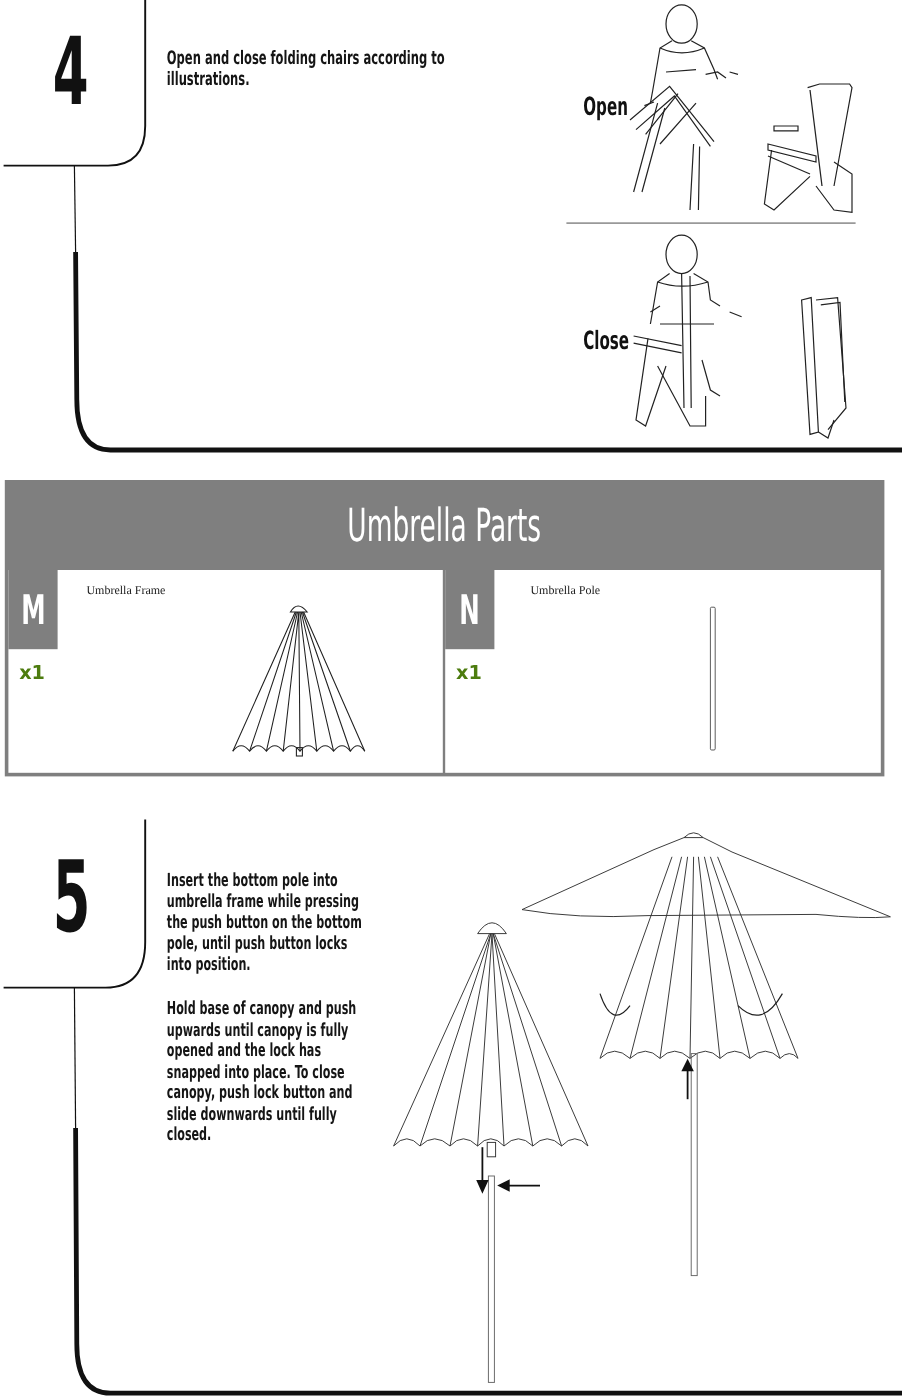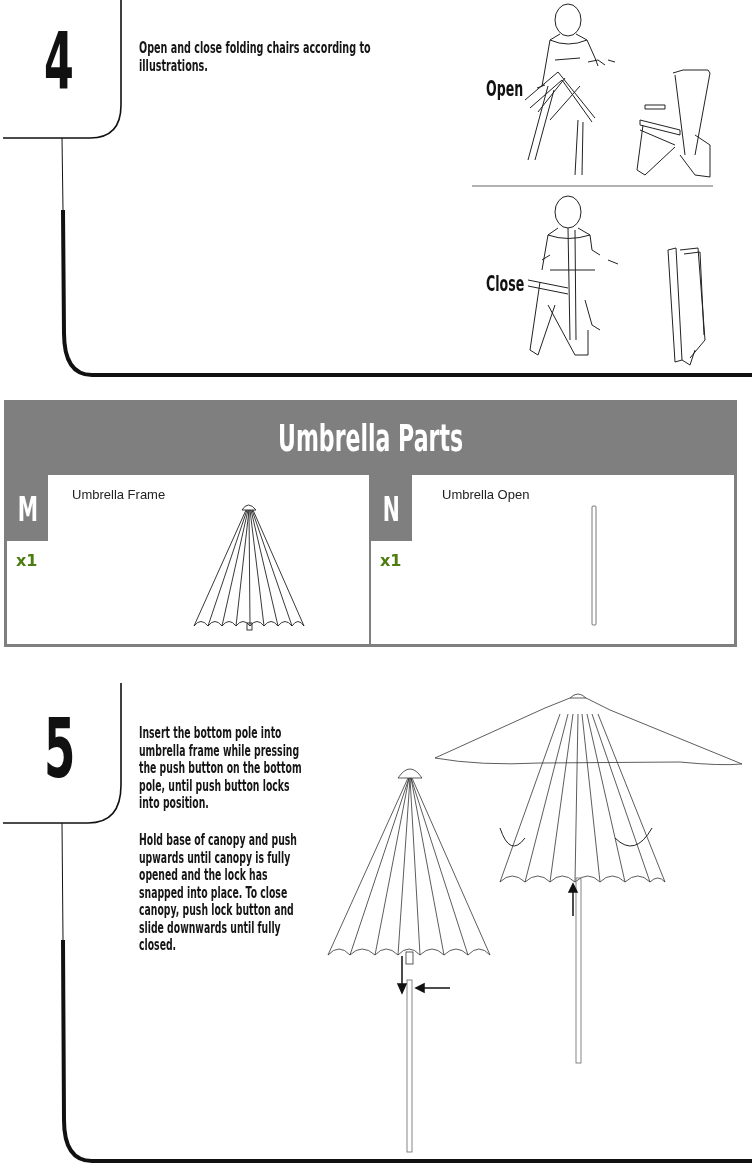--- a/index.html
+++ b/index.html
@@ -8,27 +8,27 @@
   .abs { position:absolute; }
   .step-num { font-family:"DejaVu Sans", sans-serif; font-weight:bold; color:#111;
               transform:scaleX(0.55); transform-origin:left top; line-height:1; }
   .instr { font-family:"DejaVu Sans", sans-serif; font-weight:bold; font-size:15px;
            line-height:17.5px; transform:scaleX(0.62); transform-origin:left top;
            white-space:pre-line; color:#151515; }
   .label-big { font-family:"DejaVu Sans", sans-serif; font-weight:bold; font-size:21px;
                transform:scaleX(0.6); transform-origin:left top; color:#111; }
   .parts-panel { left:4px; top:400px; width:733px; height:247px; background:#7f7f7f; }
   .parts-title { left:0; top:416px; width:741px; text-align:center; color:#fff;
-                 font-family:"DejaVu Sans", sans-serif; font-weight:bold; font-size:38px; }
+                 font-family:"DejaVu Sans", sans-serif; font-weight:normal; font-size:38px; }
   .parts-title span { display:inline-block; transform:scaleX(0.58); }
   .part-cell { background:#fff; }
   .part-letter-box { background:#7f7f7f; color:#fff; font-family:"DejaVu Sans", sans-serif;
                      font-weight:bold; font-size:34px; text-align:center; }
   .part-letter-box span { display:inline-block; transform:scaleX(0.6); margin-top:14px; }
-  .part-name { font-family:Liberation Sans, sans-serif; font-size:13px; color:#222; }
+  .part-name { font-family:Liberation Serif, serif; font-size:10px; color:#222; }
   .qty { font-family:"DejaVu Sans", sans-serif; font-weight:bold; font-size:16px; color:#4d7c0f; }
 </style>
 </head>
 <body>
 
 <svg class="abs" style="left:0;top:0" width="752" height="390">
 
   <path d="M121 0 L121 105 Q121 138 90 138 L3 138" fill="none" stroke="#111" stroke-width="1.6"></path>
 
   <path d="M62 138 L63 210" fill="none" stroke="#111" stroke-width="1"></path>
@@ -109,21 +109,21 @@
     <path d="M56 12 L4 128 M57 12 L18 128 M58 12 L32 128 M59 12 L46 128 M59 12 L60 128 M60 12 L74 128 M61 12 L88 128 M62 12 L102 128 M63 12 L114 128"></path>
     <path d="M4 128 Q11 119 18 128 Q25 119 32 128 Q39 119 46 128 Q53 119 60 128 Q67 119 74 128 Q81 119 88 128 Q95 119 102 128 Q108 119 114 128"></path>
     <rect x="57" y="125" width="5" height="7"></rect>
   </g>
 </svg>
 
 <div class="abs part-cell" style="left:371px;top:475px;width:363px;height:169px;"></div>
 <div class="abs part-letter-box" style="left:371px;top:475px;width:41px;height:66px;">
   <span>N</span>
 </div>
-<div class="abs part-name" style="left:442px;top:487px;">Umbrella Open</div>
+<div class="abs part-name" style="left:442px;top:487px;">Umbrella Pole</div>
 <div class="abs qty" style="left:380px;top:551px;">x1</div>
 <svg class="abs" style="left:590px;top:505px" width="10" height="122">
   <rect x="2" y="1" width="4" height="119" rx="1" fill="#fff" stroke="#555" stroke-width="0.8"></rect>
 </svg>
 
 <svg class="abs" style="left:0;top:680px" width="752" height="486">
   <path d="M121 3 L121 105 Q121 143 88 143 L3 143" fill="none" stroke="#111" stroke-width="1.6"></path>
   <path d="M62 143 L63 260" fill="none" stroke="#111" stroke-width="1"></path>
   <path d="M63 260 L64 440 Q64 481 92 481 L752 481" fill="none" stroke="#111" stroke-width="4"></path>
 </svg>

